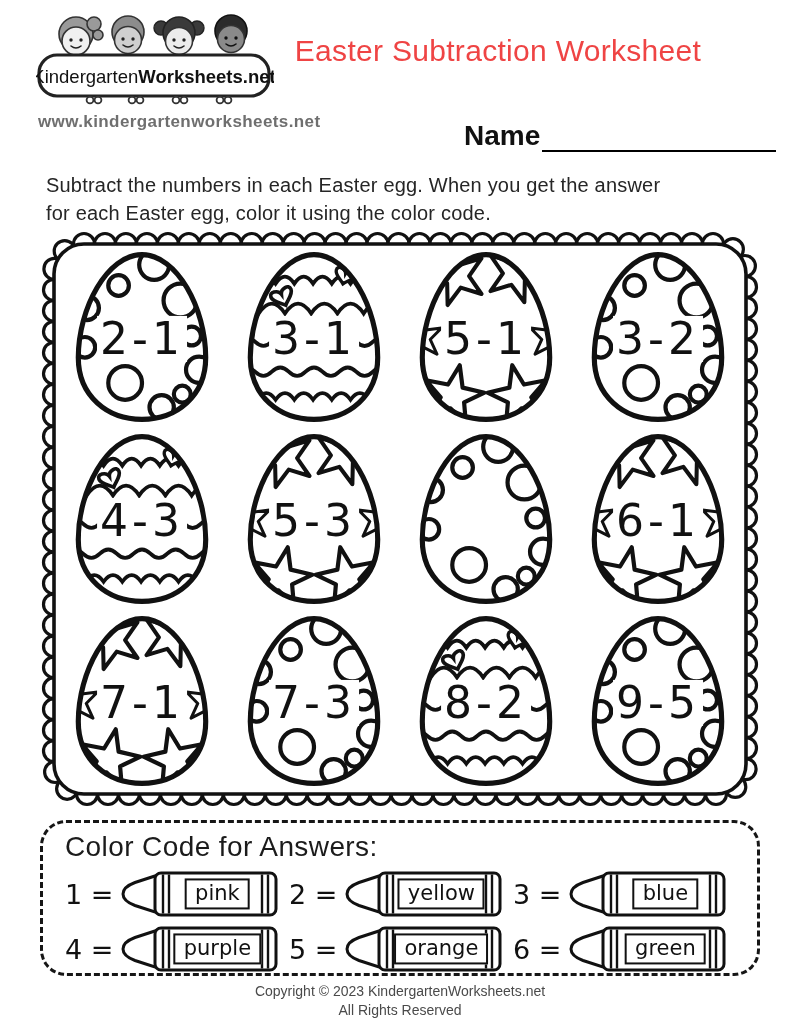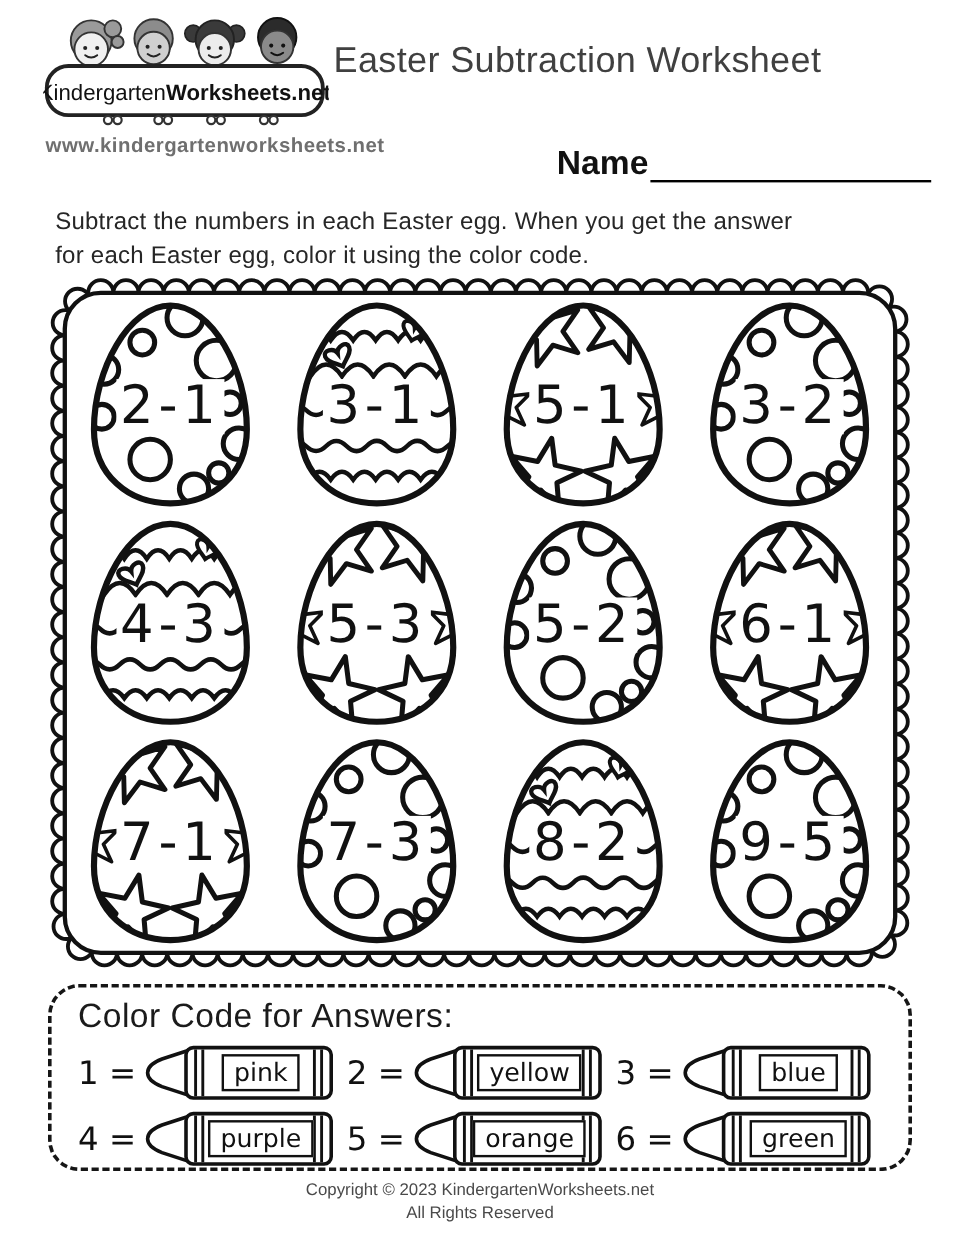--- a/index.html
+++ b/index.html
@@ -7,22 +7,22 @@
   .page {
     position:relative; width:800px; height:1035px; background:#fff;
     font-family:"Liberation Sans", sans-serif; color:#111; overflow:hidden;
     margin:0 auto;
   }
 
   
   .logo-block { position:absolute; left:36px; top:8px;text-decoration:underline; }
   .logo-url { position:absolute; left:38px; top:112px; font-size:17px; color:#6f6f6f; letter-spacing:.4px;font-weight:bold; }
   .page-title {
-    position:absolute; left:278px; top:34px; width:440px; 
-    font-size:30px; font-weight:400; color:#404040; letter-spacing:.3px;
+    position:absolute; left:278px; top:34px; width:440px; text-align:center;
+    font-size:30px; font-weight:400; color:#ef4444; letter-spacing:.3px;
   }
   .name-row { position:absolute; left:464px; top:120px; width:312px; display:flex; align-items:flex-end;font-weight:bold; }
   .name-label { font-size:28px; color:#111; }
   .name-line { flex:1; border-bottom:2.4px solid #000; height:30px; margin-left:2px; }
 
   
   .instructions { position:absolute; left:46px; top:172px; width:720px; font-size:20px; line-height:1.38; color:#262626; letter-spacing:.2px; }
 
   
   .egg-board { position:absolute; left:40px; top:230px; width:720px; height:578px; }
@@ -352,21 +352,20 @@
       <div class="egg-cell">
         <svg class="egg-svg" viewBox="0 0 150 190">
             <use href="#egg-stars"></use>
           </svg>
         <div class="egg-label">5-3</div>
       </div>
       <div class="egg-cell">
         <svg class="egg-svg" viewBox="0 0 150 190">
             <use href="#egg-dots"></use>
           </svg>
-        <div class="egg-label">5-2</div>
       </div>
       <div class="egg-cell">
         <svg class="egg-svg" viewBox="0 0 150 190">
             <use href="#egg-stars"></use>
           </svg>
         <div class="egg-label">6-1</div>
       </div>
 
       <div class="egg-cell">
         <svg class="egg-svg" viewBox="0 0 150 190">

